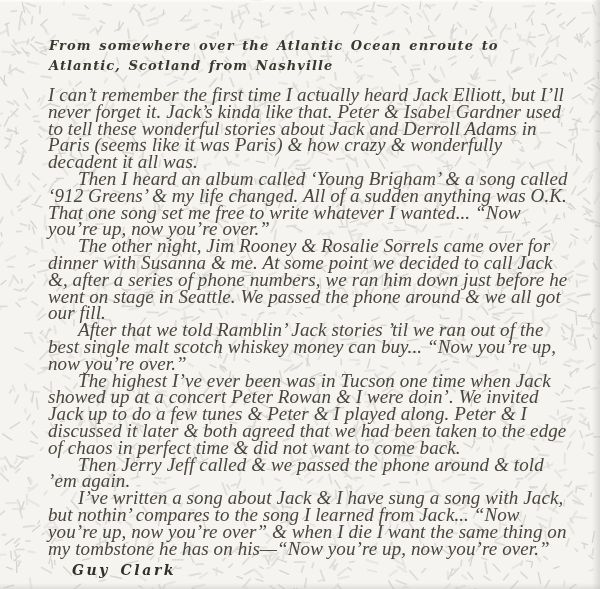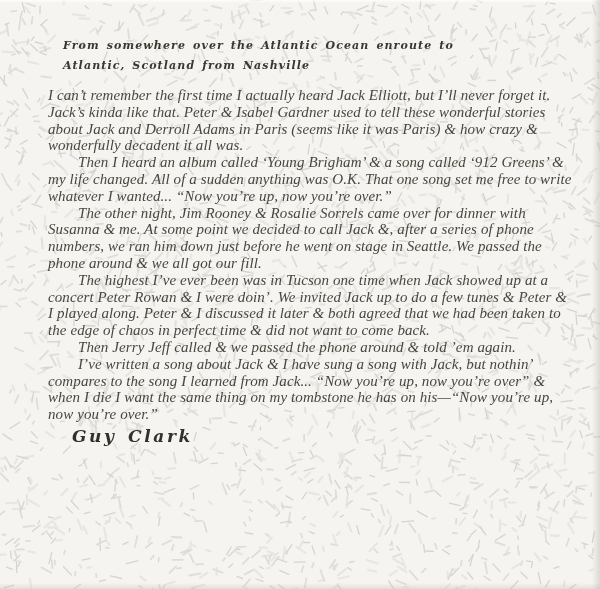--- a/index.html
+++ b/index.html
@@ -18,37 +18,37 @@
   .edge-right  { right: 0; top: 0; width: 8px; height: 100%;
                  background: linear-gradient(to right, rgba(185,184,180,0), rgba(185,184,180,0.45)); }
   .edge-bottom { left: 0; bottom: 0; width: 100%; height: 6px;
                  background: linear-gradient(to bottom, rgba(190,189,185,0), rgba(190,189,185,0.40)); }
   .content {
     position: absolute; left: 48px; top: 36px; width: 524px; z-index: 1;
   }
   .title {
     font-family: "DejaVu Serif", serif;
     font-style: italic; font-weight: bold;
-    font-size: 11px; line-height: 20px;
+    font-size: 13px; line-height: 20px;
     letter-spacing: 1.1px; word-spacing: 2px;
     color: #3a372f;
-    margin: 0 0 11px 15px;
+    margin: 0 0 11px 1px;
   }
   .body-text p {
     margin: 0;
     font-style: italic;
-    font-size: 15px; line-height: 16.8px;
+    font-size: 19px; line-height: 16.8px;
     letter-spacing: 0.1px;
     color: #4b463d;
   }
   .body-text p.indent { text-indent: 30px; }
   .signature {
     font-family: "DejaVu Serif", serif;
     font-style: italic; font-weight: bold;
-    font-size: 17px; line-height: 24px;
+    font-size: 14px; line-height: 24px;
     letter-spacing: 2.6px; word-spacing: 3px;
     color: #33302a;
     margin: 1px 0 0 24px;
   }
 </style>
 </head>
 <body>
 
 <div>
   <svg id="paper-texture" width="600" height="589">
@@ -60,20 +60,21 @@
   <div class="content">
     <h1 class="title">
       <span>From somewhere over the Atlantic Ocean enroute to</span><br>
       <span>Atlantic, Scotland from Nashville</span>
     </h1>
 
     <div class="body-text">
       <p>I can’t remember the first time I actually heard Jack Elliott, but I’ll never forget it. Jack’s kinda like that. Peter &amp; Isabel Gardner used to tell these wonderful stories about Jack and Derroll Adams in Paris (seems like it was Paris) &amp; how crazy &amp; wonderfully decadent it all was.</p>
       <p class="indent">Then I heard an album called ‘Young Brigham’ &amp; a song called ‘912 Greens’ &amp; my life changed. All of a sudden anything was O.K. That one song set me free to write whatever I wanted... “Now you’re up, now you’re over.”</p>
       <p class="indent">The other night, Jim Rooney &amp; Rosalie Sorrels came over for dinner with Susanna &amp; me. At some point we decided to call Jack &amp;, after a series of phone numbers, we ran him down just before he went on stage in Seattle. We passed the phone around &amp; we all got our fill.</p>
+      <p class="indent">After that we told Ramblin’ Jack stories ’til we ran out of the best single malt scotch whiskey money can buy... “Now you’re up, now you’re over.”</p>
       <p class="indent">The highest I’ve ever been was in Tucson one time when Jack showed up at a concert Peter Rowan &amp; I were doin’. We invited Jack up to do a few tunes &amp; Peter &amp; I played along. Peter &amp; I discussed it later &amp; both agreed that we had been taken to the edge of chaos in perfect time &amp; did not want to come back.</p>
       <p class="indent">Then Jerry Jeff called &amp; we passed the phone around &amp; told ’em again.</p>
       <p class="indent">I’ve written a song about Jack &amp; I have sung a song with Jack, but nothin’ compares to the song I learned from Jack... “Now you’re up, now you’re over” &amp; when I die I want the same thing on my tombstone he has on his—“Now you’re up, now you’re over.”</p>
     </div>
 
     <div class="signature">Guy Clark</div>
   </div>
 
   <div class="edge edge-top"></div>
   <div class="edge edge-right"></div>

